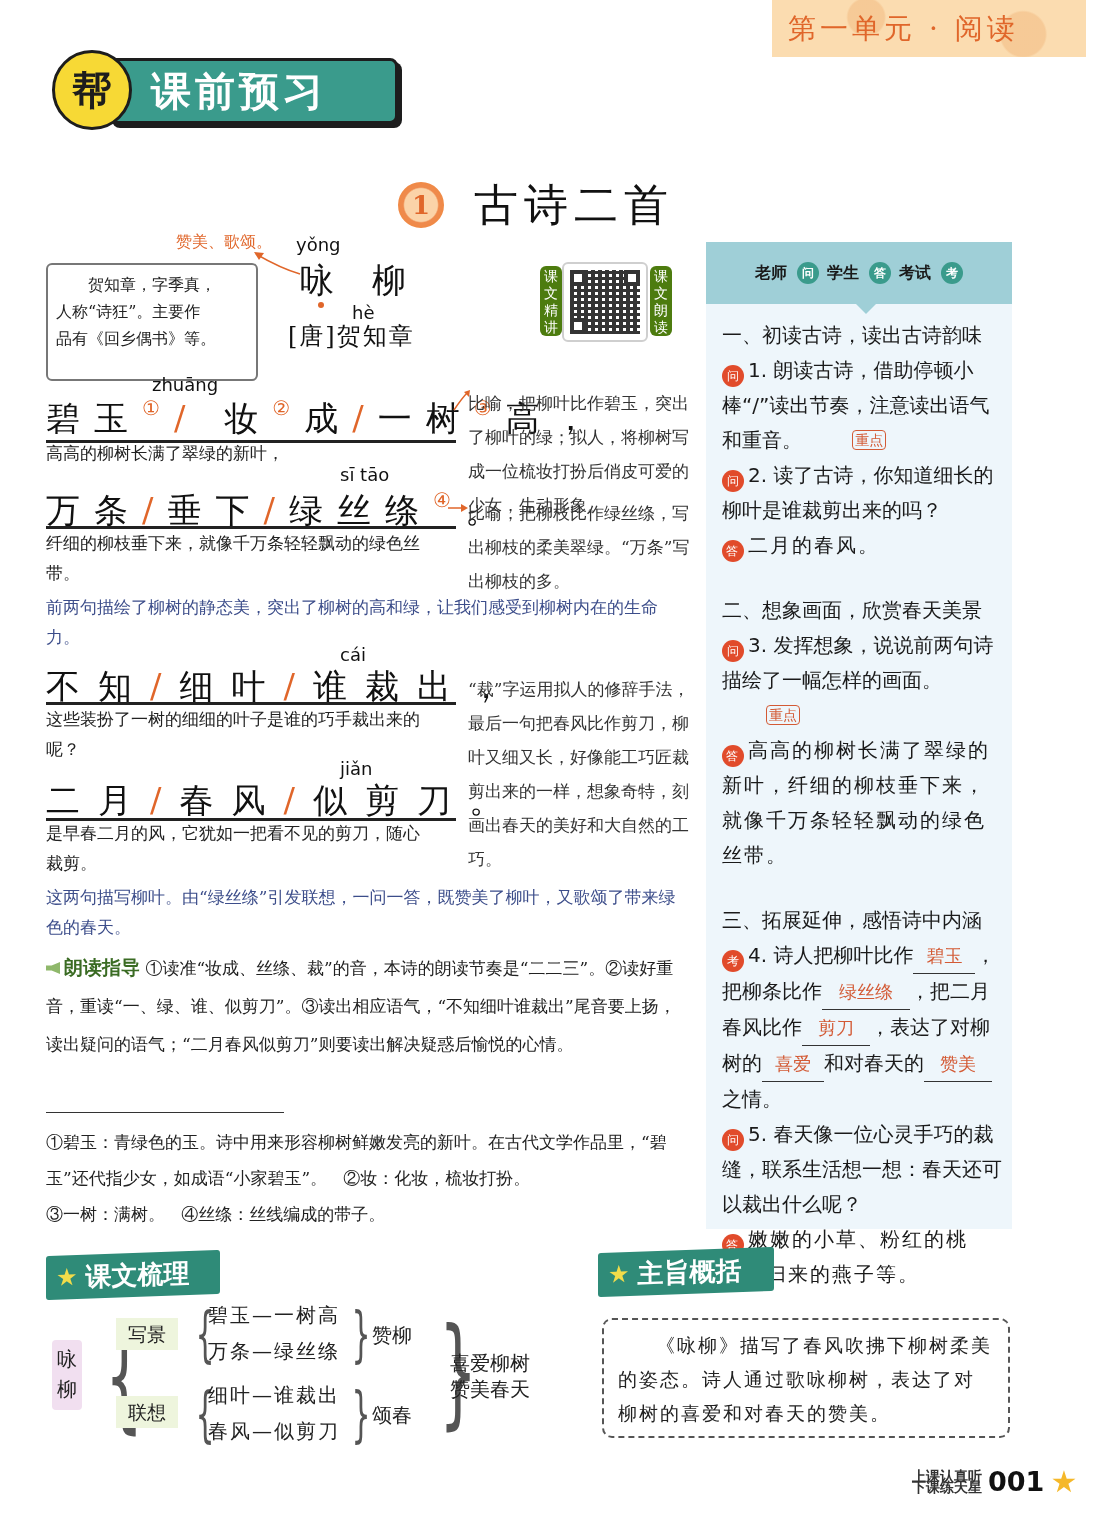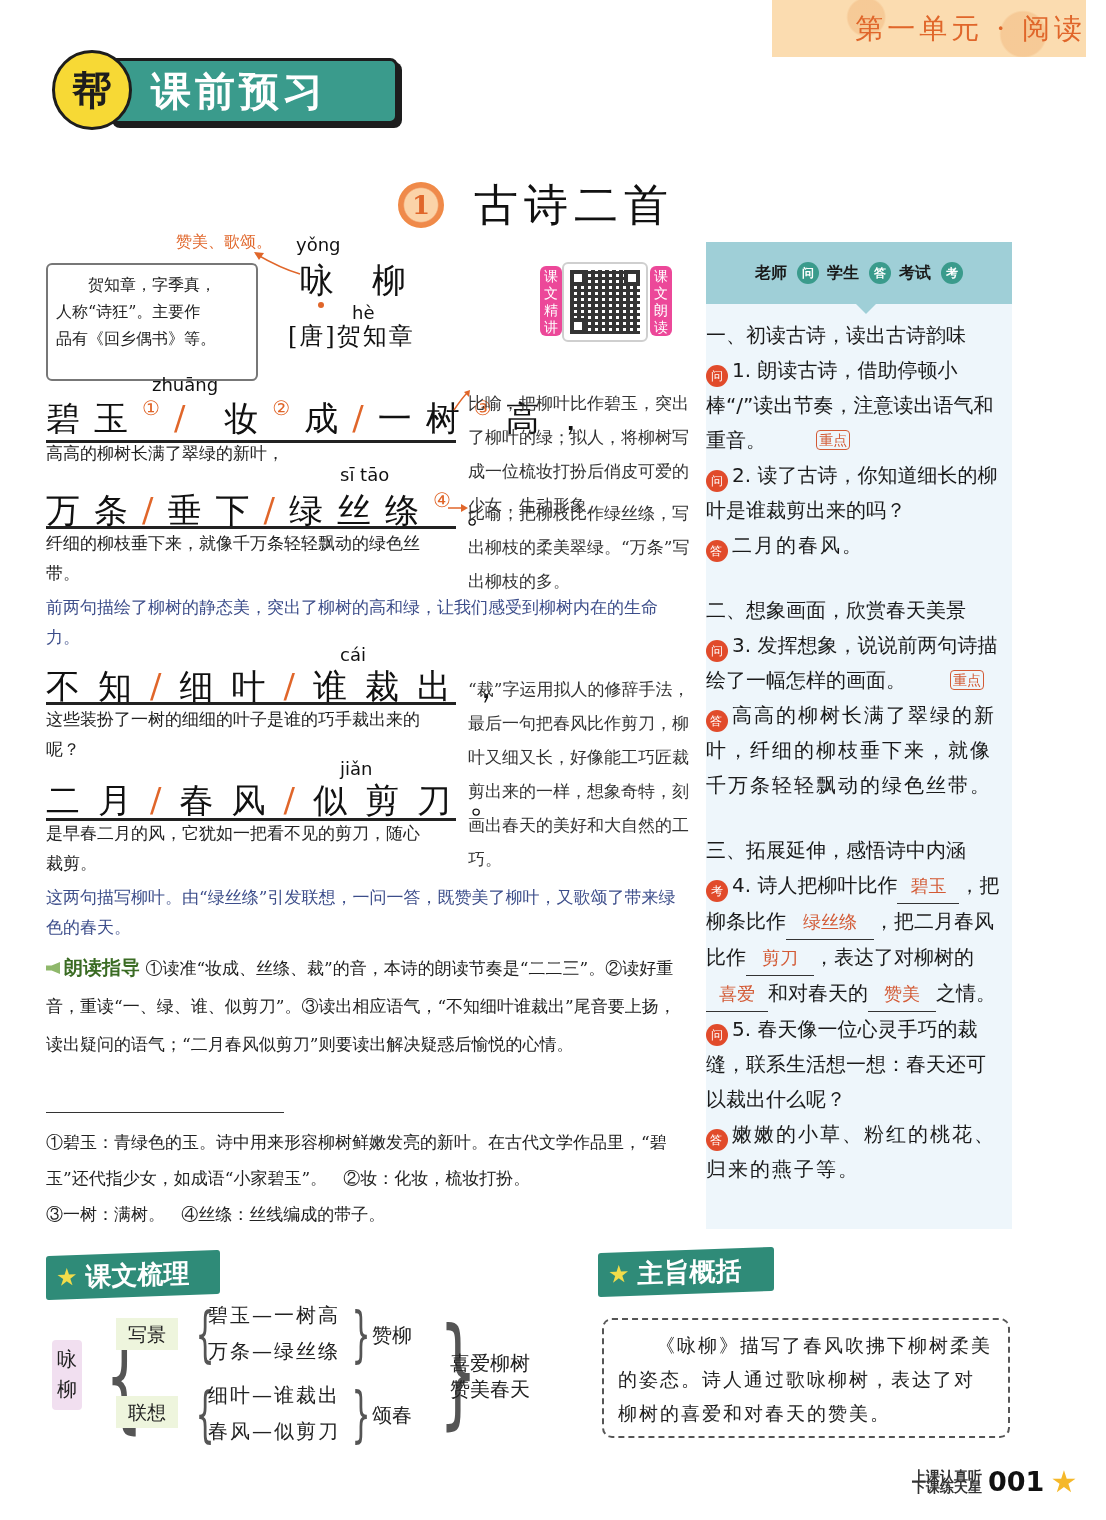--- a/index.html
+++ b/index.html
@@ -4,21 +4,21 @@
 <style>
   * { box-sizing: border-box; margin: 0; padding: 0; }
   html, body { width: 1106px; height: 1520px; background: #ffffff; overflow: hidden; }
   body { position: relative; font-family: "DejaVu Serif", "Liberation Serif", serif; color: #222; }
   .abs { position: absolute; }
 
   
   .unit-banner { left: 772px; top: 0; width: 314px; height: 57px; background: #fbdcb0;
     background-image: radial-gradient(circle at 30% 30%, rgba(240,180,120,.45) 0 18px, transparent 20px),
                       radial-gradient(circle at 80% 60%, rgba(240,180,120,.45) 0 22px, transparent 24px);
-    display: flex; align-items: center; justify-content: flex-end; }
+    display: flex; align-items: center; justify-content: flex-start; padding-left: 16px; }
   .unit-banner span { color: #e0662a; font-size: 28px; letter-spacing: 4px; font-family: "DejaVu Serif", serif; }
 
   
   .hdr { left: 48px; top: 48px; width: 356px; height: 82px; }
   .hdr .bar { position: absolute; left: 60px; top: 10px; width: 290px; height: 66px; background: #3a9b8c; border: 3px solid #1d1d1d; border-radius: 8px; box-shadow: 4px 4px 0 #1d1d1d; display: flex; align-items: center; padding-left: 40px; }
   .hdr .bar span { color: #fff; font-size: 40px; font-weight: bold; font-family: "DejaVu Sans", sans-serif; letter-spacing: 4px; }
   .hdr .circle { position: absolute; left: 4px; top: 2px; width: 80px; height: 80px; border-radius: 50%; background: #f7d935; border: 3px solid #1d1d1d; display: flex; align-items: center; justify-content: center; z-index: 2; }
   .hdr .circle span { font-size: 40px; font-weight: bold; font-family: "DejaVu Sans", sans-serif; color: #1d1d1d; }
 
   
@@ -30,21 +30,21 @@
   .author-box p { text-indent: 2em; }
   .anno-top { left: 176px; top: 232px; font-size: 16px; color: #e0662a; }
   .pinyin { font-family: "DejaVu Sans", sans-serif; font-size: 18px; color: #111; }
   .poem-title { left: 300px; top: 258px; font-size: 34px; letter-spacing: 38px; color: #111; }
   .poem-author { left: 288px; top: 320px; font-size: 24px; color: #111; letter-spacing: 2px; }
   .dot-mark { left: 318px; top: 302px; width: 6px; height: 6px; border-radius: 50%; background: #e0662a; }
   .arrow-svg { left: 240px; top: 240px; }
 
   
   .qr-wrap { left: 540px; top: 262px; width: 132px; height: 80px; }
-  .qr-tab { position: absolute; top: 4px; width: 22px; height: 70px; background: #ec4899; border-radius: 6px; color: #fff; font-size: 14px; line-height: 17px; text-align: center; padding-top: 2px; font-family: "DejaVu Sans", sans-serif; }
+  .qr-tab { position: absolute; top: 4px; width: 22px; height: 70px; background: #4d7c0f; border-radius: 6px; color: #fff; font-size: 14px; line-height: 17px; text-align: center; padding-top: 2px; font-family: "DejaVu Sans", sans-serif; }
   .qr-box { position: absolute; left: 22px; top: 0; width: 86px; height: 80px; background: #fff; border: 2px solid #cfcfcf; border-radius: 6px; padding: 6px; }
   .qr-grid { width: 70px; height: 64px; background:
       repeating-linear-gradient(90deg, #111 0 4px, transparent 4px 7px),
       repeating-linear-gradient(0deg, #111 0 3px, transparent 3px 6px);
       opacity: .85; position: relative; }
   .qr-corner { position: absolute; width: 16px; height: 16px; border: 4px solid #111; background: #fff; }
 
   
   .line-big { font-size: 34px; letter-spacing: 14px; color: #111; white-space: nowrap; }
   .slash { color: #e0662a; }
@@ -59,21 +59,21 @@
   .speaker { display: inline-block; width: 14px; height: 12px; background: #8fb86b; clip-path: polygon(0 30%, 40% 30%, 100% 0, 100% 100%, 40% 70%, 0 70%); margin-right: 4px; }
 
   .fn-rule { left: 46px; top: 1112px; width: 238px; height: 1px; background: #333; }
   .footnotes { left: 46px; top: 1124px; width: 650px; font-size: 17px; line-height: 36px; color: #222; }
 
   
   .qa-panel { left: 706px; top: 242px; width: 306px; height: 987px; background: #eef6fb; }
   .qa-head { height: 62px; background: #9fcfd7; display: flex; align-items: center; justify-content: center; gap: 8px; font-family: "DejaVu Sans", sans-serif; font-weight: bold; font-size: 16px; color: #1a1a1a; position: relative; }
   .qa-head::after { content: ""; position: absolute; bottom: -10px; left: 150px; border-left: 10px solid transparent; border-right: 10px solid transparent; border-top: 10px solid #9fcfd7; }
   .badge-g { display: inline-block; width: 22px; height: 22px; border-radius: 50%; background: #3a9b8c; color: #fff; font-size: 12px; line-height: 22px; text-align: center; font-weight: bold; margin-left: 2px; }
-  .qa-body { padding: 8px 10px 0 0; font-size: 20px; line-height: 35px; color: #1a1a1a; font-family: "DejaVu Sans", sans-serif; }
+  .qa-body { padding: 8px 10px 0 16px; font-size: 20px; line-height: 35px; color: #1a1a1a; font-family: "DejaVu Sans", sans-serif; }
   .sec-h { font-size: 20px; color: #1a1a1a; margin-top: 0; }
   .qi { display: inline-block; width: 22px; height: 22px; border-radius: 50%; background: #e14b2b; color: #fff; font-size: 12px; line-height: 22px; text-align: center; margin-right: 4px; vertical-align: -3px; }
   .key-tag { display: inline-block; border: 1.5px solid #d35a35; color: #d35a35; font-size: 14px; line-height: 18px; padding: 0 2px; border-radius: 4px; vertical-align: 2px; margin-left: 44px; }
   .ans { font-family: "DejaVu Serif", serif; letter-spacing: 2px; }
   .blank { display: inline-block; border-bottom: 1.5px solid #333; color: #d35a35; text-align: center; font-family: "DejaVu Serif", serif; font-size: 18px; }
   .gap { height: 30px; }
 
   
   .ribbon { height: 44px; background: #2f8b78; color: #fff; font-family: "DejaVu Sans", sans-serif; font-weight: bold; font-size: 26px; display: flex; align-items: center; padding-left: 10px; gap: 8px; transform: skewY(-2deg); border-radius: 3px; }
   .ribbon .star { color: #f2dc4a; font-size: 24px; }

